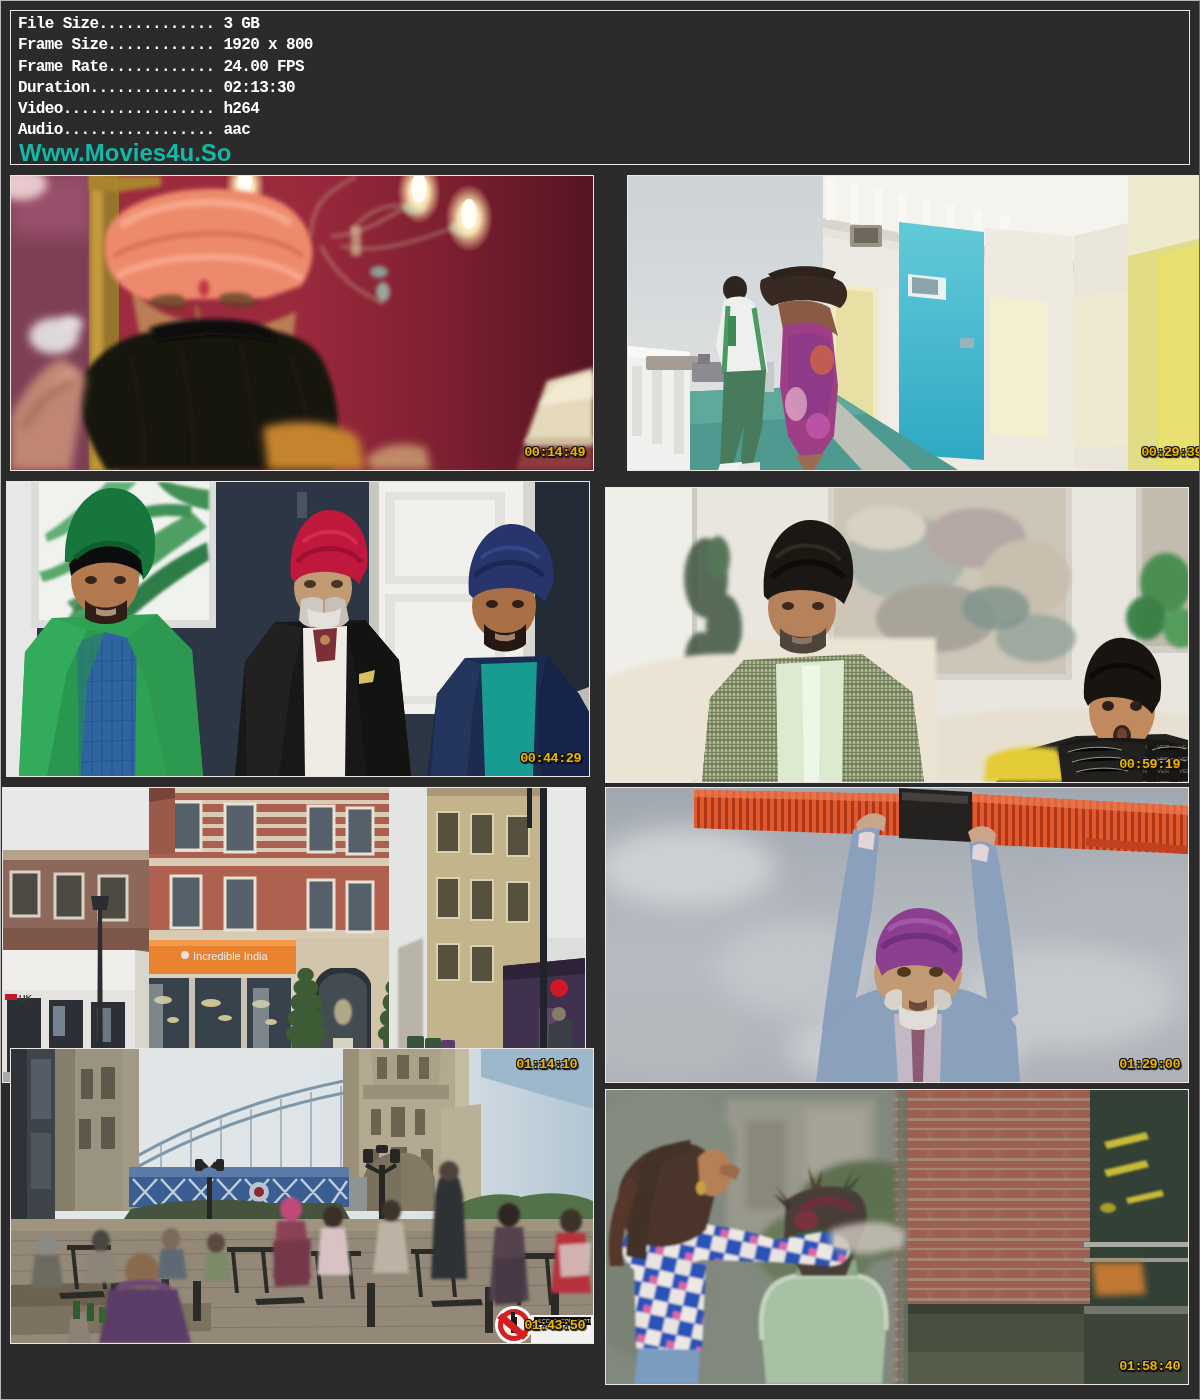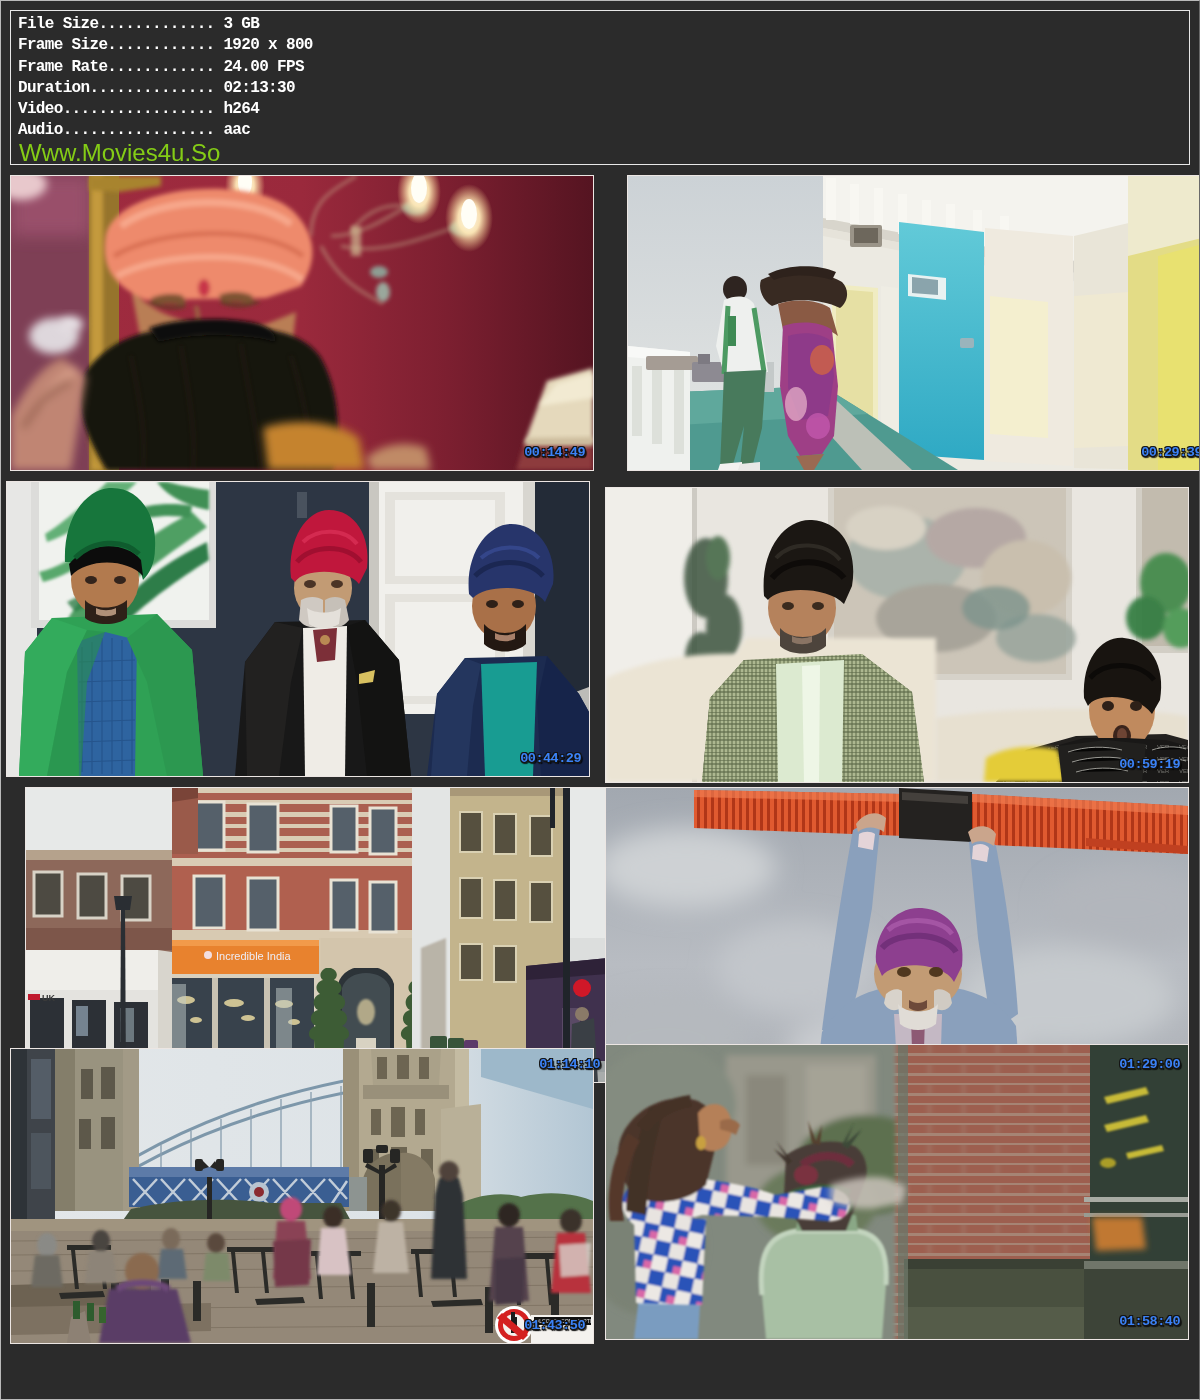--- a/index.html
+++ b/index.html
@@ -5,33 +5,33 @@
   html,body{margin:0;padding:0;}
   body{width:1200px;height:1400px;background:#2b2b2b;position:relative;overflow:hidden;-webkit-font-smoothing:antialiased;
        font-family:"Liberation Sans",sans-serif;}
   #edge{position:absolute;left:0;top:0;width:1198px;height:1398px;border:1px solid #b9b9b9;
         border-right-color:#6a6a6a;pointer-events:none;z-index:50;}
   #hdr{position:absolute;left:10px;top:10px;width:1178px;height:153px;border:1px solid #e8e8e8;
        background:#2b2b2b;}
   #hdr pre{margin:0;position:absolute;left:7px;top:3px;
        font-family:"Liberation Mono",monospace;font-weight:bold;font-size:16px;
        line-height:21.3px;color:#fff;letter-spacing:-0.67px;}
-  #www{position:absolute;left:8px;bottom:-3px;color:#84cc16;
-       font-family:"Liberation Sans",sans-serif;font-size:24px;font-weight:normal;
+  #www{position:absolute;left:8px;bottom:-3px;color:#14b8a6;
+       font-family:"Liberation Sans",sans-serif;font-size:24px;font-weight:bold;
        letter-spacing:0px;}
   .shot{position:absolute;width:582px;height:294px;border:1px solid #ece6e3;overflow:hidden;}
   .shot svg{display:block;width:582px;height:294px;}
   .ts{position:absolute;right:8px;bottom:10px;z-index:5;
       font-family:"Liberation Mono",monospace;font-weight:bold;font-size:13.5px;
-      letter-spacing:-0.5px;color:#3b82f6;
+      letter-spacing:-0.5px;color:#eab308;
       text-shadow:1px 1px 0 #141414,-1px 1px 0 #141414,1px -1px 0 #141414,-1px -1px 0 #141414,0 2px 1px #141414,2px 2px 1px rgba(0,0,0,.8);}
   #s1{left:10px;top:175px}  #s2{left:627px;top:175px}
   #s3{left:6px;top:481px}  #s4{left:605px;top:487px}
-  #s5{left:25px;top:787px}  #s6{left:605px;top:787px}
-  #s7{left:10px;top:1048px} #s8{left:605px;top:1044px}
+  #s5{left:2px;top:787px}  #s6{left:605px;top:787px}
+  #s7{left:10px;top:1048px} #s8{left:605px;top:1089px}
 </style>
 </head>
 <body>
 <div id="hdr">
   <pre>File Size............. 3 GB
 Frame Size............ 1920 x 800
 Frame Rate............ 24.00 FPS
 Duration.............. 02:13:30
 Video................. h264
 Audio................. aac</pre>

